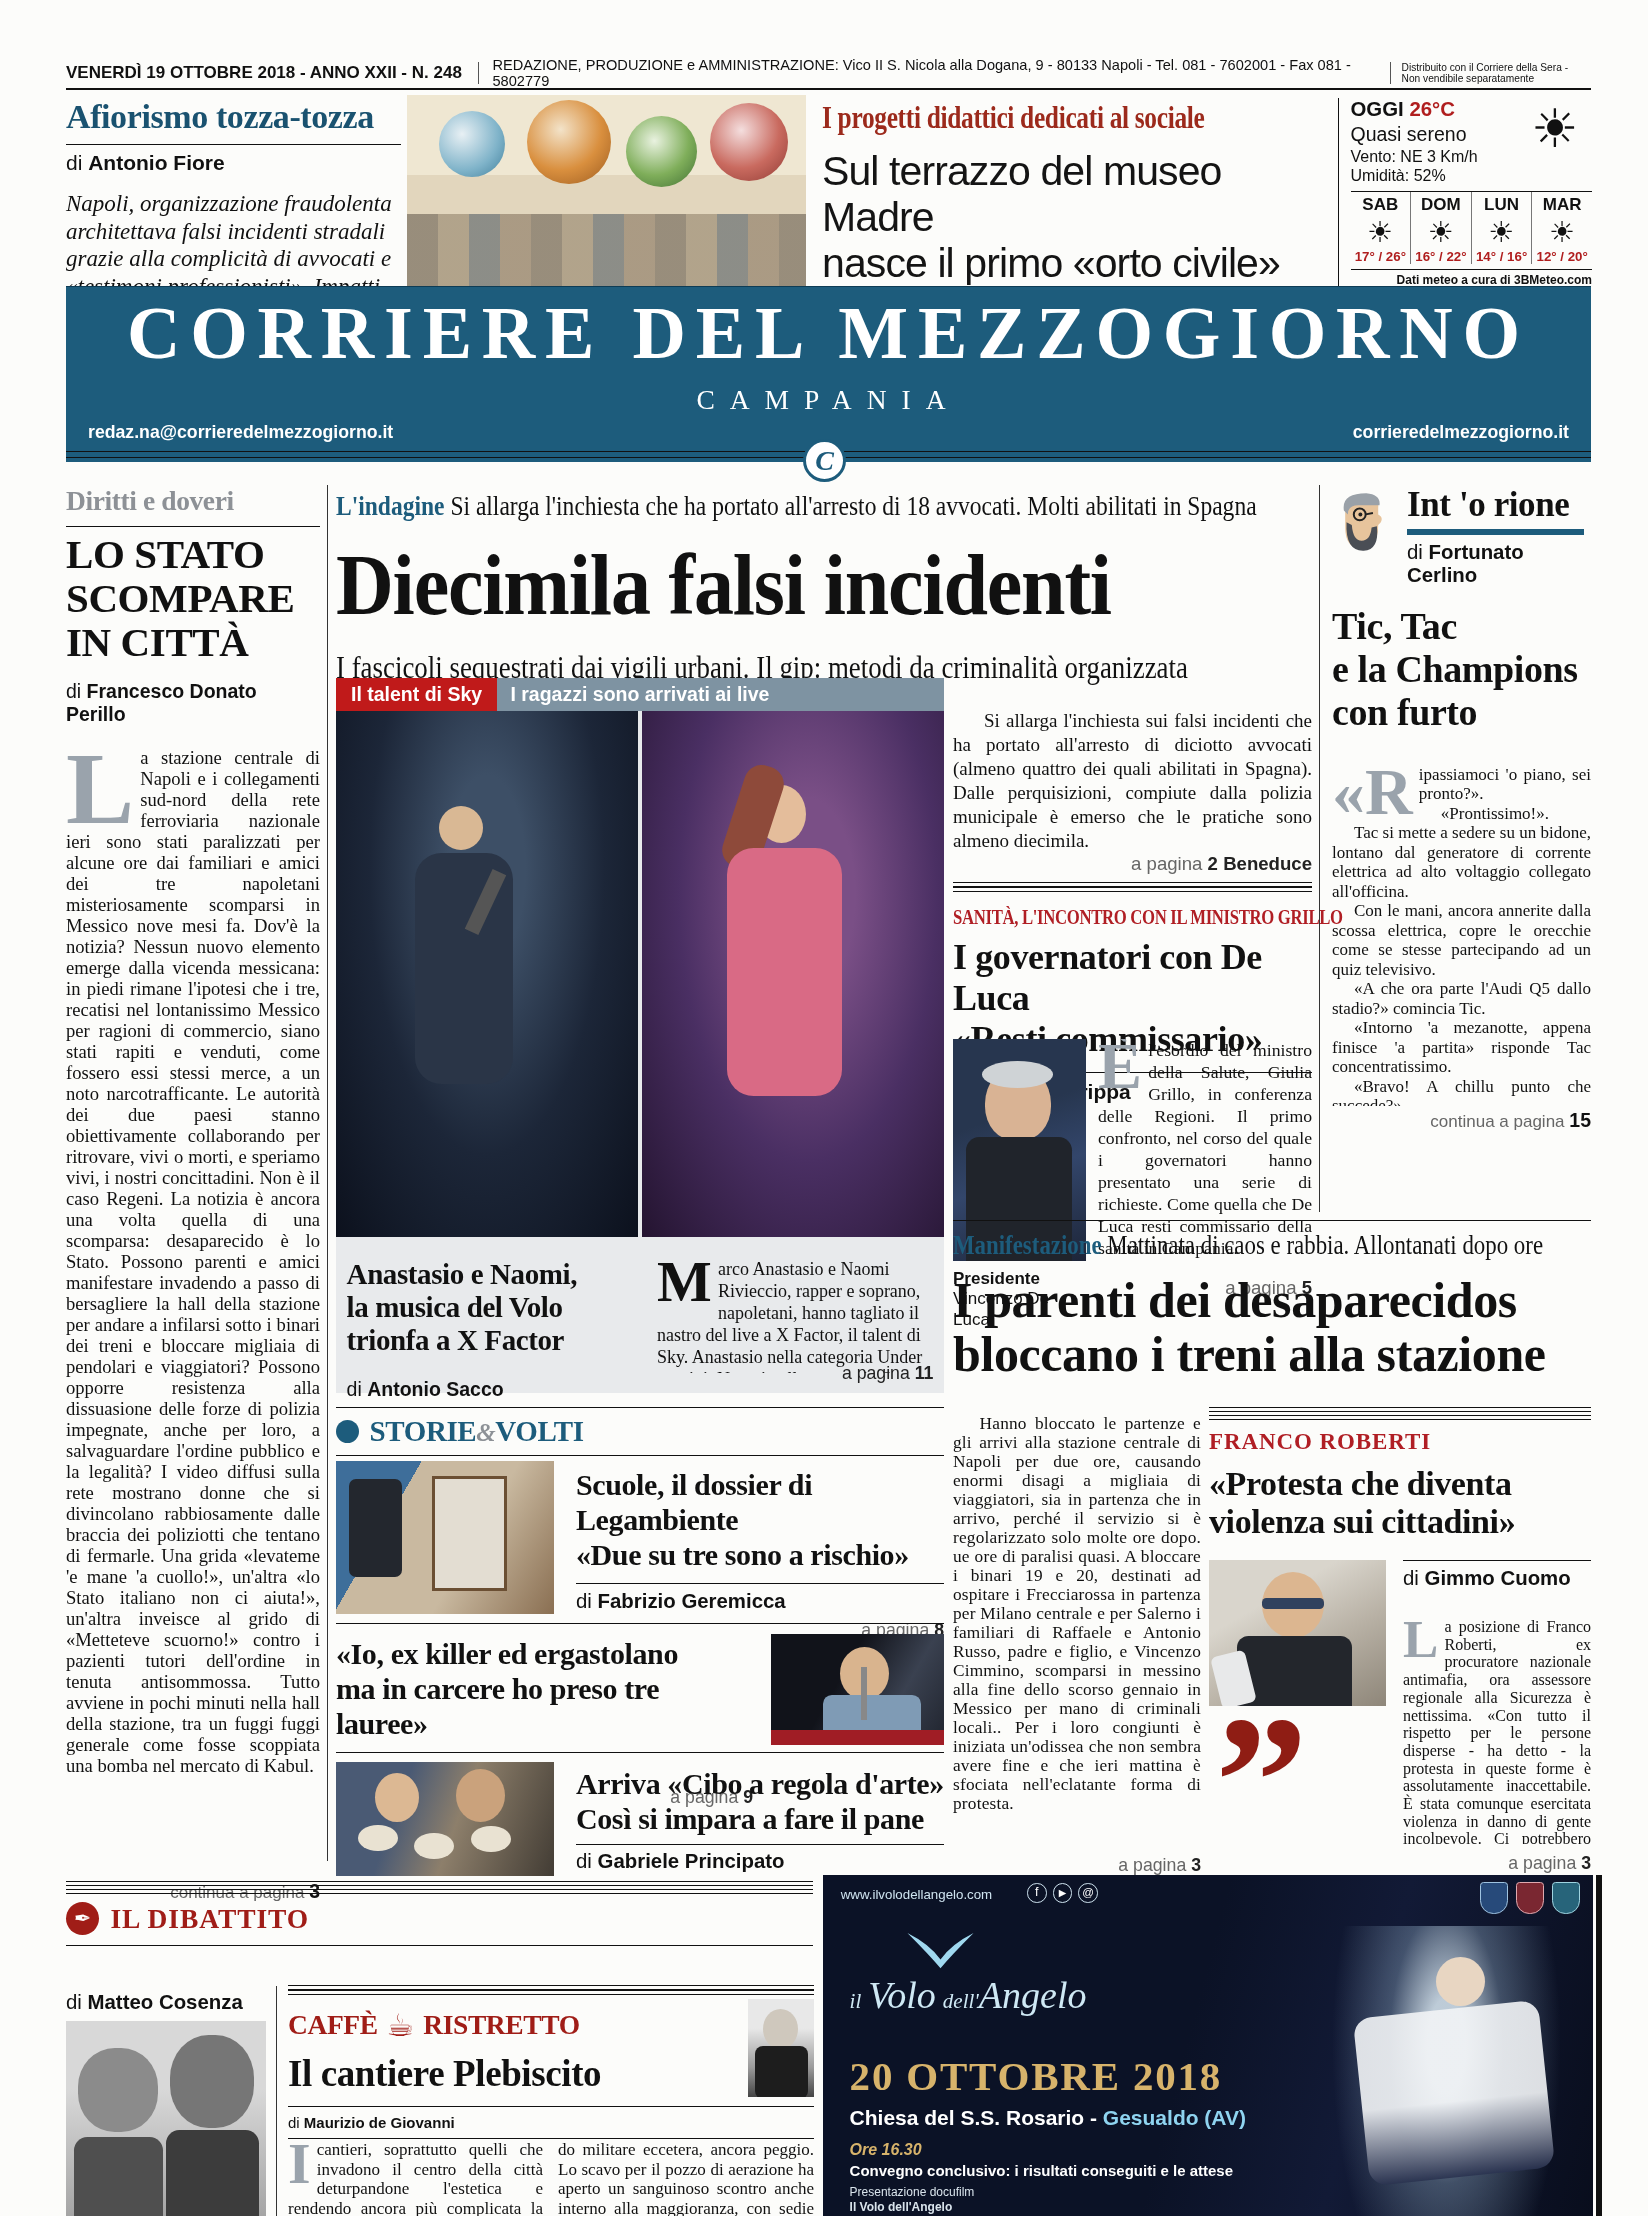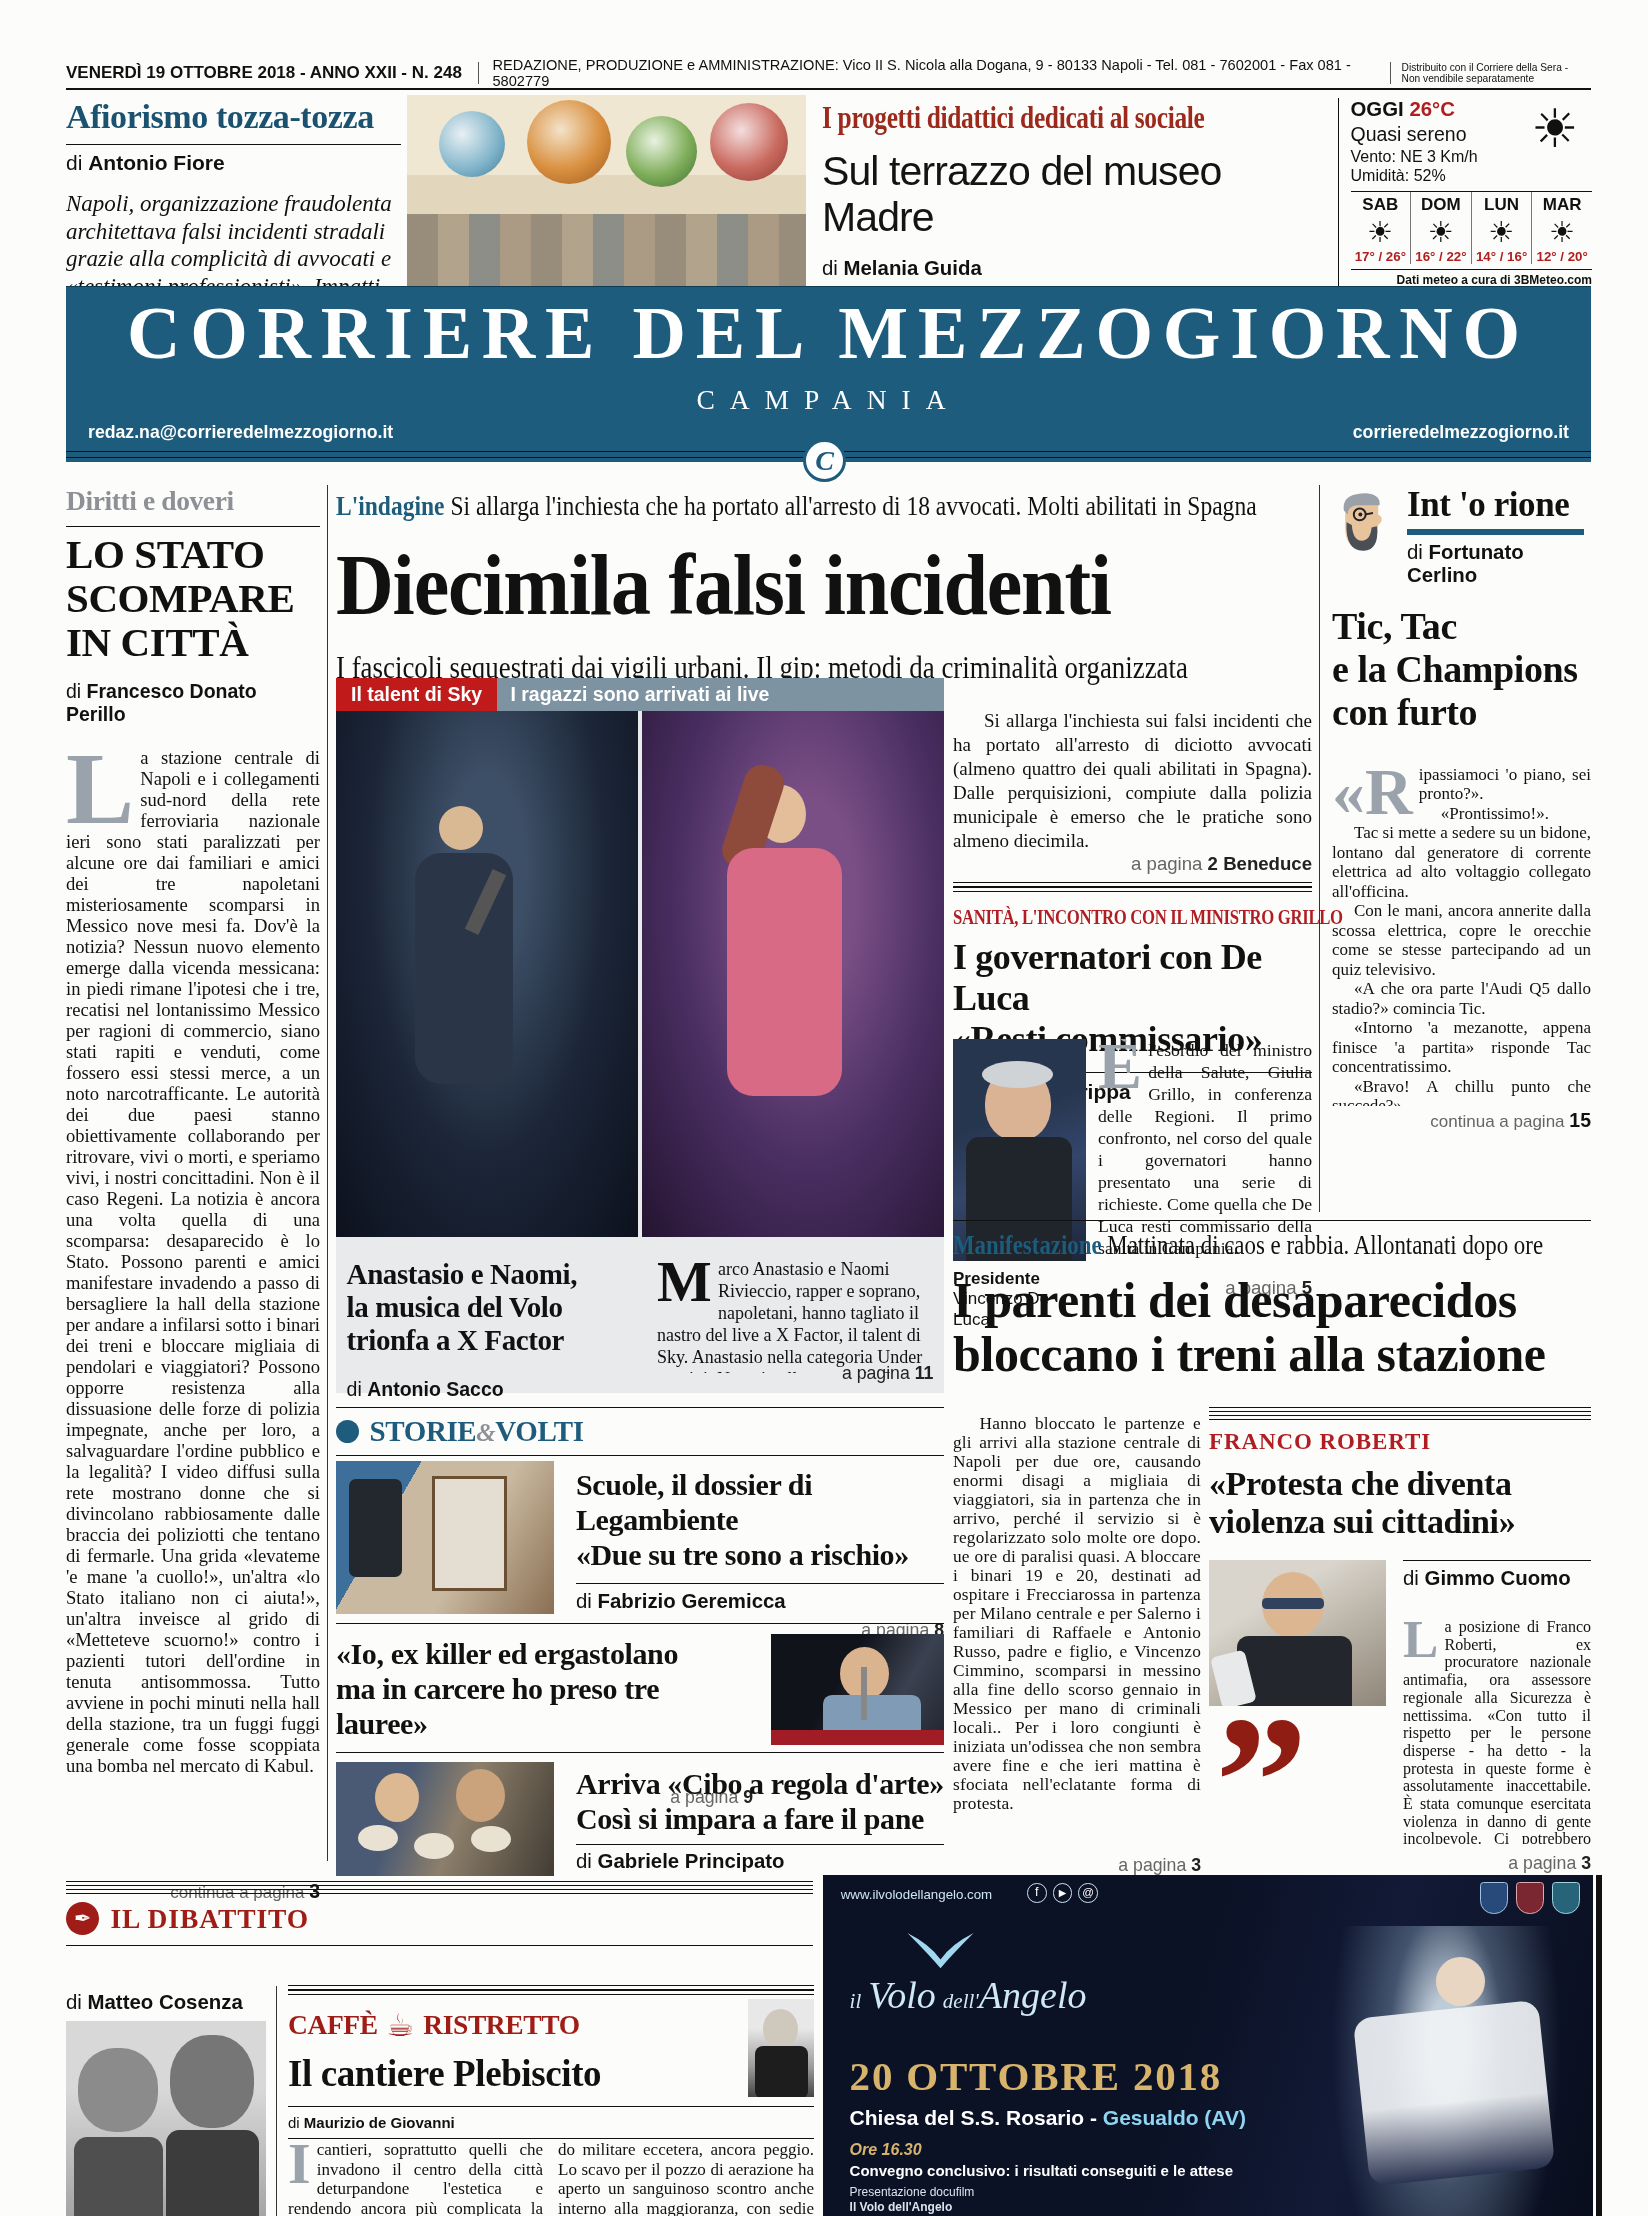--- a/index.html
+++ b/index.html
@@ -54,20 +54,21 @@
     <div style="position:absolute;left:30%;top:2%;width:84px;height:84px;border-radius:50%;background:radial-gradient(circle at 40% 35%,#f3e3c9,#d98f3e 55%,#9a5a1f);"></div>
     <div style="position:absolute;left:55%;top:8%;width:71px;height:71px;border-radius:50%;background:radial-gradient(circle at 40% 35%,#e9f2e0,#7fae5a 55%,#3f6e33);"></div>
     <div style="position:absolute;left:76%;top:3%;width:78px;height:78px;border-radius:50%;background:radial-gradient(circle at 40% 35%,#f4dede,#c96a5f 55%,#8e3a33);"></div>
     <div style="position:absolute;left:0;bottom:0;width:100%;height:55%;background:repeating-linear-gradient(90deg,#5c5246 0 31px,#8a7a62 31px 62px,#46525c 62px 93px,#7d6a55 93px 124px);opacity:.55;"></div>
   </div>
 
   <div class="abs" style="left:822px;top:100px;width:501px;height:262px;">
     <div class="headline" style="font-size:31px;color:#9c2a1c;"><span class="fit" style="transform:scaleX(.82);">I progetti didattici dedicati al sociale</span></div>
     <div class="sans" style="font-size:41px;line-height:46px;letter-spacing:-0.9px;margin-top:11.5px;color:#141414;">
       <div>Sul terrazzo del museo Madre</div>
+      <div>nasce il primo «orto civile»</div>
     </div>
     <div class="byline sans" style="font-size:20.4px;margin-top:17.7px;">
       <span>di</span> <b>Melania Guida</b>
     </div>
     <div class="pageref sans" style="font-size:18.6px;margin-top:6.2px;">
       <span>a pagina</span> <b>10</b>
     </div>
   </div>
 
   <div class="abs" style="left:1338px;top:98px;width:254px;height:266px;border-left:1.8px solid #111;padding-left:11.5px;">

